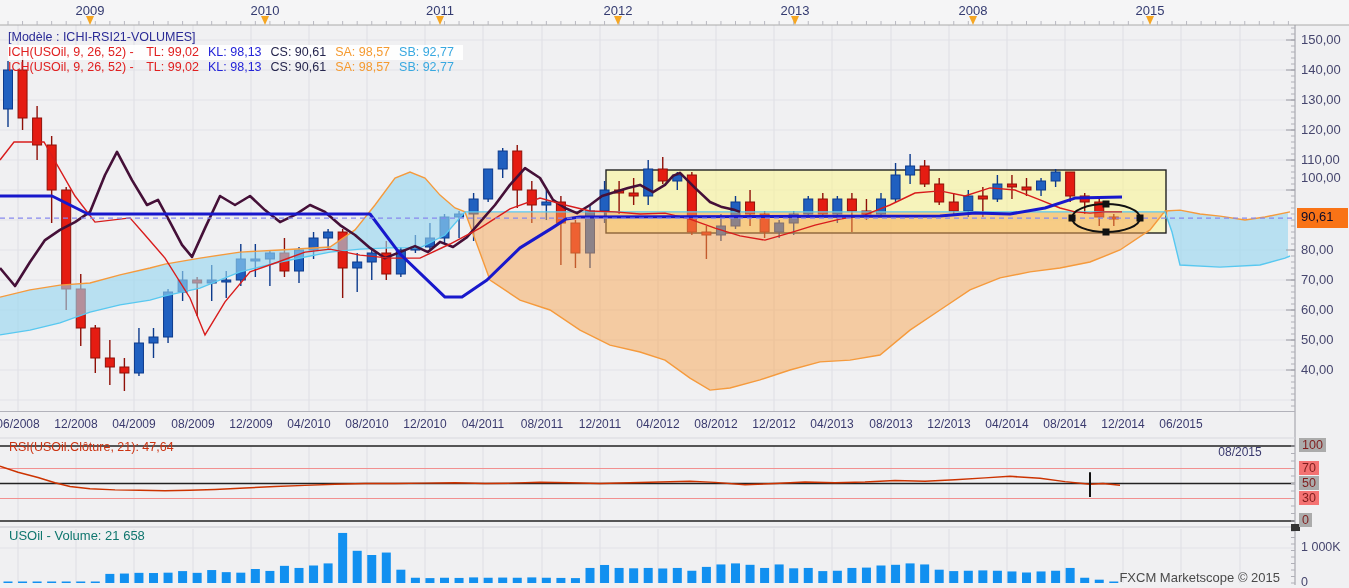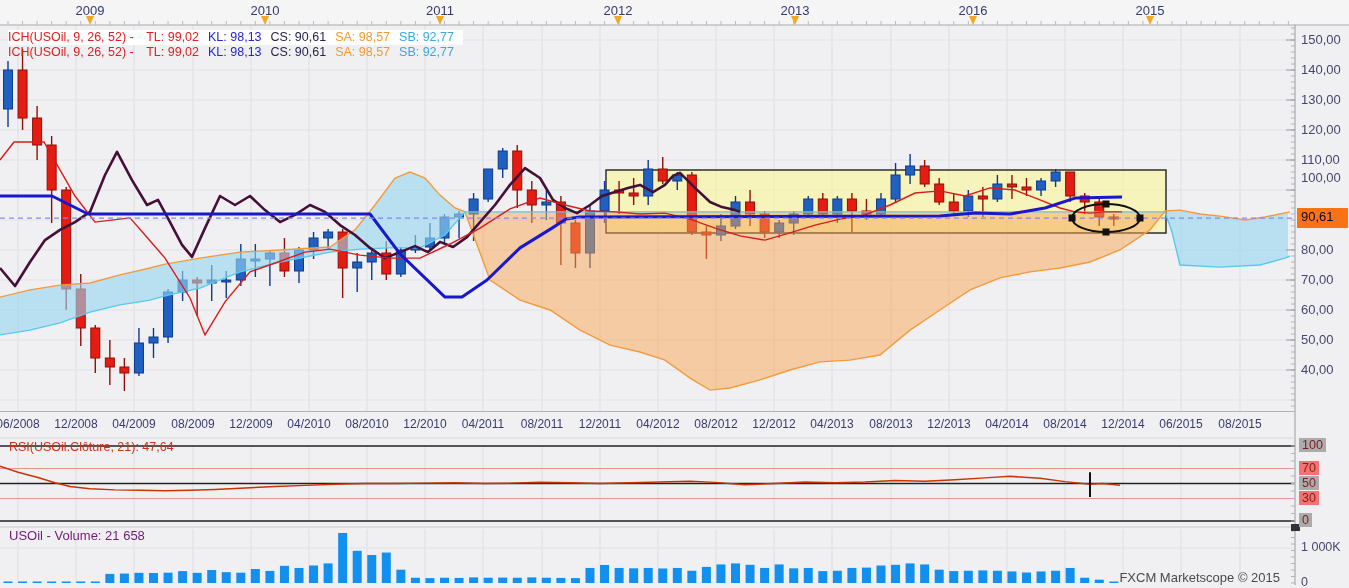--- a/index.html
+++ b/index.html
@@ -13,21 +13,21 @@
   .legline.hl{background:rgba(255,255,255,0.9);}
   .legseg{margin-right:9px;}
   .ylab{position:absolute;width:44px;text-align:center;font-size:13px;color:#333a70;top:3px;}
   .dlab{position:absolute;width:58px;text-align:center;font-size:12px;color:#3a3a6e;top:417px;}
   .plab{position:absolute;left:1301px;font-size:13px;color:#46466e;}
   .vlab{position:absolute;left:1301px;font-size:12.5px;color:#46466e;}
   .badge{position:absolute;left:1299px;font-size:12.5px;color:#7f1d1d;padding:0 3px;}
   #price-tag{left:1297px;width:47px;top:208px;height:19px;font-size:13px;color:#0a0a2a;
              padding:1px 0 0 4px;}
   #rsi-label{left:9px;top:440px;font-size:12.5px;color:#cc3311;}
-  #vol-label{left:9px;top:528px;font-size:13px;color:#701a75;}
+  #vol-label{left:9px;top:528px;font-size:13px;color:#0f766e;}
   #watermark{right:69px;top:570px;font-size:13px;color:#4a4a4a;}
 </style>
 </head>
 <body>
 
 <div id="app">
   <svg id="cv" width="1349" height="588">
       <rect x="0" y="0" width="1349" height="25" fill="#f5f5f6"></rect>
       <line x1="18" y1="25" x2="18" y2="411" stroke="#e2e2e7" stroke-width="1.3"></line>
       <line x1="18" y1="446" x2="18" y2="521" stroke="#e2e2e7" stroke-width="1.3"></line>
@@ -560,21 +560,21 @@
       <line x1="0" y1="438" x2="1295" y2="438" stroke="#d8d8de" stroke-width="1"></line>
       <rect x="1291" y="524" width="9" height="7" fill="#333"></rect>
     </svg>
 
   <div id="labels">
       <div class="ylab" style="left: 68px;">2009</div>
       <div class="ylab" style="left: 243px;">2010</div>
       <div class="ylab" style="left: 418px;">2011</div>
       <div class="ylab" style="left: 596px;">2012</div>
       <div class="ylab" style="left: 773px;">2013</div>
-      <div class="ylab" style="left: 951px;">2016</div>
+      <div class="ylab" style="left: 951px;">2008</div>
       <div class="ylab" style="left: 1128px;">2015</div>
       <div class="dlab" style="left: -11px;">06/2008</div>
       <div class="dlab" style="left: 47px;">12/2008</div>
       <div class="dlab" style="left: 105px;">04/2009</div>
       <div class="dlab" style="left: 164px;">08/2009</div>
       <div class="dlab" style="left: 222px;">12/2009</div>
       <div class="dlab" style="left: 280px;">04/2010</div>
       <div class="dlab" style="left: 338px;">08/2010</div>
       <div class="dlab" style="left: 396px;">12/2010</div>
       <div class="dlab" style="left: 454px;">04/2011</div>
@@ -583,21 +583,21 @@
       <div class="dlab" style="left: 629px;">04/2012</div>
       <div class="dlab" style="left: 687px;">08/2012</div>
       <div class="dlab" style="left: 745px;">12/2012</div>
       <div class="dlab" style="left: 803px;">04/2013</div>
       <div class="dlab" style="left: 862px;">08/2013</div>
       <div class="dlab" style="left: 920px;">12/2013</div>
       <div class="dlab" style="left: 978px;">04/2014</div>
       <div class="dlab" style="left: 1036px;">08/2014</div>
       <div class="dlab" style="left: 1094px;">12/2014</div>
       <div class="dlab" style="left: 1152px;">06/2015</div>
-      <div class="dlab" style="left: 1211px;">08/2015</div>
+      <div class="dlab" style="left: 1211px; margin-top: 28px;">08/2015</div>
       <div class="plab" style="top: 32px;">150,00</div>
       <div class="plab" style="top: 62px;">140,00</div>
       <div class="plab" style="top: 92px;">130,00</div>
       <div class="plab" style="top: 122px;">120,00</div>
       <div class="plab" style="top: 152px;">110,00</div>
       <div class="plab" style="top: 170px; text-align: center;">100,00</div>
       <div class="plab" style="top: 242px;">80,00</div>
       <div class="plab" style="top: 272px;">70,00</div>
       <div class="plab" style="top: 302px;">60,00</div>
       <div class="plab" style="top: 332px;">50,00</div>
@@ -605,20 +605,21 @@
       <div class="badge" style="top: 438px; background: rgb(171, 171, 171);">100</div>
       <div class="badge" style="top: 460.5px; background: rgb(244, 114, 114);">70</div>
       <div class="badge" style="top: 475.5px; background: rgb(171, 171, 171);">50</div>
       <div class="badge" style="top: 490.5px; background: rgb(244, 114, 114);">30</div>
       <div class="badge" style="top: 513px; background: rgb(171, 171, 171);">0</div>
       <div class="vlab" style="top: 540px;">1 000K</div>
       <div class="vlab" style="top: 575px;">0</div>
     </div>
 
   <div id="legend" class="abs">
+    <div id="legend-title">[Modèle : ICHI-RSI21-VOLUMES]</div>
     <div id="legend-lines">
         <div class="legline hl"><span class="legseg" style="color: rgb(224, 32, 32);">ICH(USOil, 9, 26, 52) - </span><span class="legseg" style="color: rgb(224, 32, 32);">TL: 99,02</span><span class="legseg" style="color: rgb(36, 36, 216);">KL: 98,13</span><span class="legseg" style="color: rgb(38, 38, 78);">CS: 90,61</span><span class="legseg" style="color: rgb(245, 154, 48);">SA: 98,57</span><span class="legseg" style="color: rgb(56, 168, 224);">SB: 92,77</span></div>
         <div class="legline"><span class="legseg" style="color: rgb(224, 32, 32);">ICH(USOil, 9, 26, 52) - </span><span class="legseg" style="color: rgb(224, 32, 32);">TL: 99,02</span><span class="legseg" style="color: rgb(36, 36, 216);">KL: 98,13</span><span class="legseg" style="color: rgb(38, 38, 78);">CS: 90,61</span><span class="legseg" style="color: rgb(245, 154, 48);">SA: 98,57</span><span class="legseg" style="color: rgb(56, 168, 224);">SB: 92,77</span></div>
       </div>
   </div>
 
   <div id="rsi-label" class="abs">RSI(USOil.Clôture, 21): 47,64</div>
   <div id="vol-label" class="abs">USOil - Volume: 21 658</div>
   <div id="watermark" class="abs">FXCM Marketscope © 2015</div>
   <div id="price-tag" class="abs" style="background: #f97316; top: 208.17px;">90,61</div>

